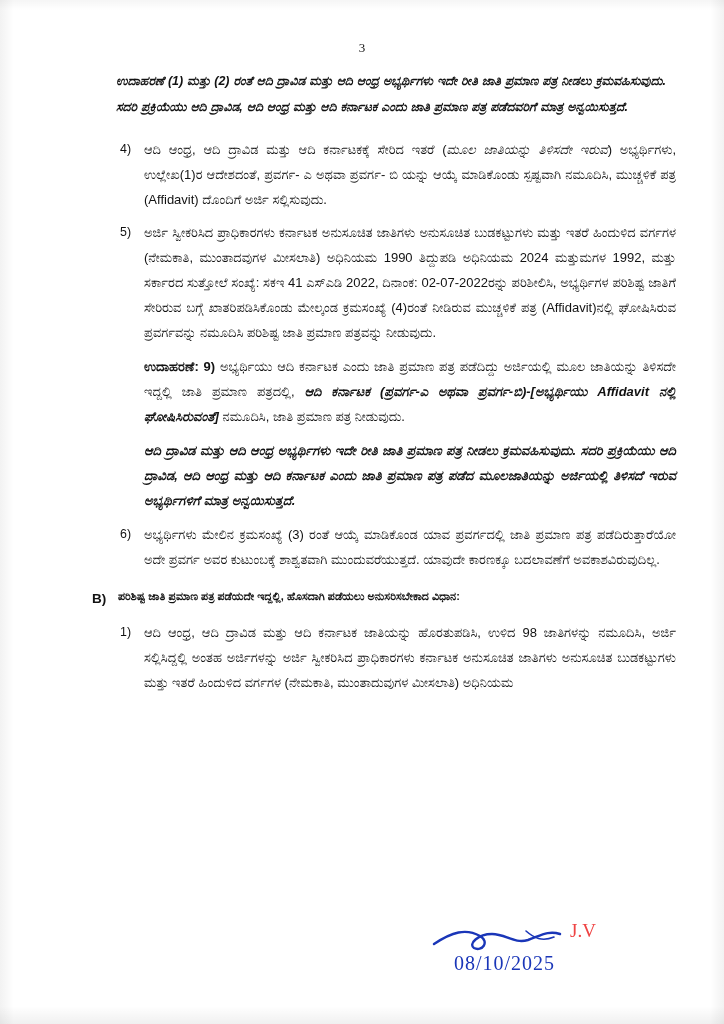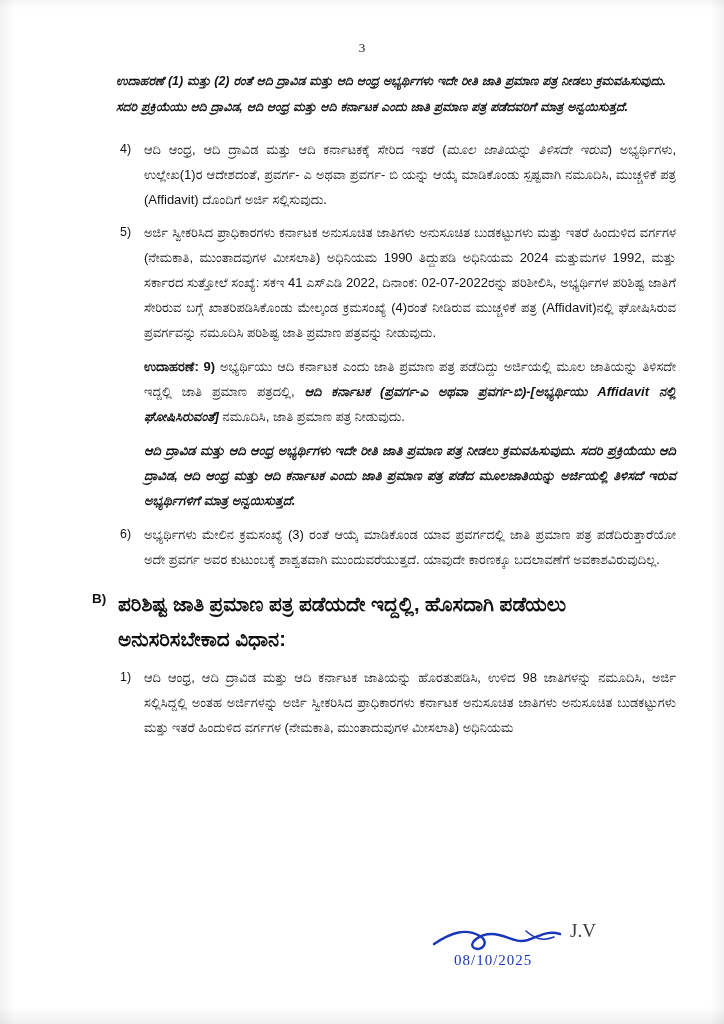--- a/index.html
+++ b/index.html
@@ -82,21 +82,21 @@
     flex: 1 1 auto;
     font-size: 13px;
     line-height: 1.92;
     color: #121212;
     text-align: justify;
   }
   .bold { font-weight: bold; }
   .ital { font-style: italic; }
   .bold-ital { font-weight: bold; font-style: italic; }
   .section-head {
-    font-size: 20px;
+    font-size: 11px;
     font-weight: bold;
     line-height: 1.75;
     color: #101010;
     flex: 1 1 auto;
   }
   .gap-s { height: 8px; }
   .gap-m { height: 13px; }
 
   
   .signature {
@@ -110,21 +110,21 @@
   }
   .sig-mark {
     position: relative;
     height: 34px;
   }
   .sig-svg { display: block; }
   .sig-date {
     position: absolute;
     top: 30px;
     left: 24px;
-    font-size: 15px;
+    font-size: 20px;
     letter-spacing: 1px;
     color: #1a36b8;
     font-family: "Liberation Serif", serif;
   }
 </style>
 </head>
 <body>
 
 <div class="page">
 
@@ -200,18 +200,18 @@
     </div>
 
   </div>
 
   <div class="signature">
     <div class="sig-mark">
       <svg class="sig-svg" width="210" height="36" viewBox="0 0 210 36" fill="none" xmlns="http://www.w3.org/2000/svg">
         <path d="M4 22 C 22 10, 36 6, 50 14 C 60 20, 52 30, 44 26 C 38 22, 48 12, 62 12 C 76 12, 84 22, 98 18 C 110 14, 118 8, 130 12" stroke="#1a36b8" stroke-width="2.4" stroke-linecap="round" fill="none"></path>
         <path d="M96 9 C 104 16, 112 20, 124 15" stroke="#1a36b8" stroke-width="1.6" stroke-linecap="round" fill="none"></path>
       </svg>
-      <div style="position:absolute; left:140px; top:-2px; font-size:19px; color:#404040; font-family:'Liberation Serif', serif;">J.V</div>
+      <div style="position:absolute; left:140px; top:-2px; font-size:19px; color:#ef4444; font-family:'Liberation Serif', serif;">J.V</div>
     </div>
     <div class="sig-date">08/10/2025</div>
   </div>
 
 </div>
 
 </body></html>

